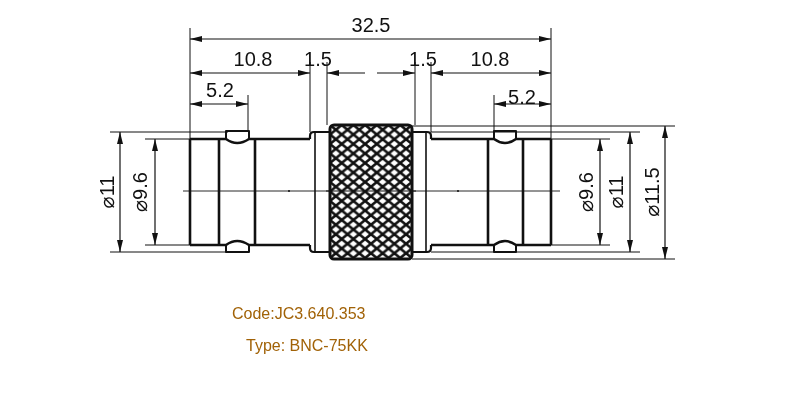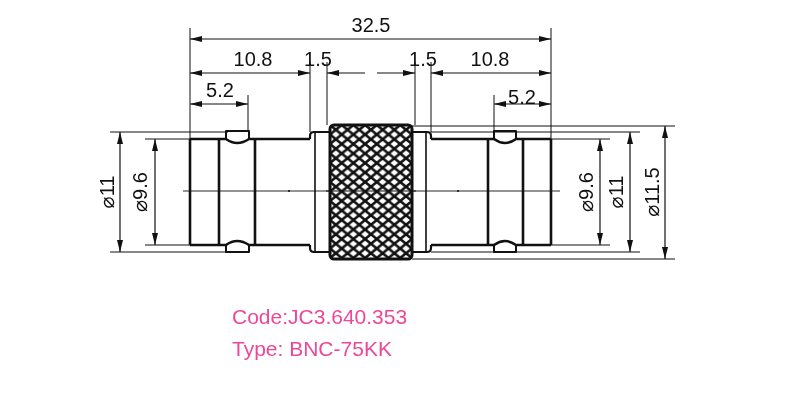--- a/index.html
+++ b/index.html
@@ -1,21 +1,21 @@
 <!DOCTYPE html>
 <html><head>
 <meta charset="utf-8">
 <style>
   html, body { margin: 0; padding: 0; background: #ffffff; }
   body { width: 800px; height: 400px; position: relative; overflow: hidden; font-family: "Liberation Sans", sans-serif; }
   #drawing { position: absolute; left: 0; top: 0; width: 800px; height: 400px; }
   .dim-text { font-family: "Liberation Sans", sans-serif; font-size: 20px; fill: #111; }
-  .caption { position: absolute; left: 232px; font-family: "Liberation Sans", sans-serif; font-size: 21px; color: #ec4899; letter-spacing: 0px; }
+  .caption { position: absolute; left: 232px; font-family: "Liberation Sans", sans-serif; font-size: 16px; color: #a16207; letter-spacing: 0px; }
   #code-line { top: 305px; }
-  #type-line { top: 337px; }
+  #type-line { top: 337px; margin-left: 14px; }
 </style>
 </head>
 <body>
 
 <svg id="drawing" viewBox="0 0 800 400" xmlns="http://www.w3.org/2000/svg">
   <defs>
     <marker id="arrow" viewBox="0 0 12 6" refX="12" refY="3" markerWidth="12" markerHeight="6" orient="auto-start-reverse" markerUnits="userSpaceOnUse">
       <path d="M0,0 L12,3 L0,6 z" fill="#111"></path>
     </marker>
     <pattern id="knurl" patternUnits="userSpaceOnUse" width="11.7" height="9.5" x="330" y="125">

